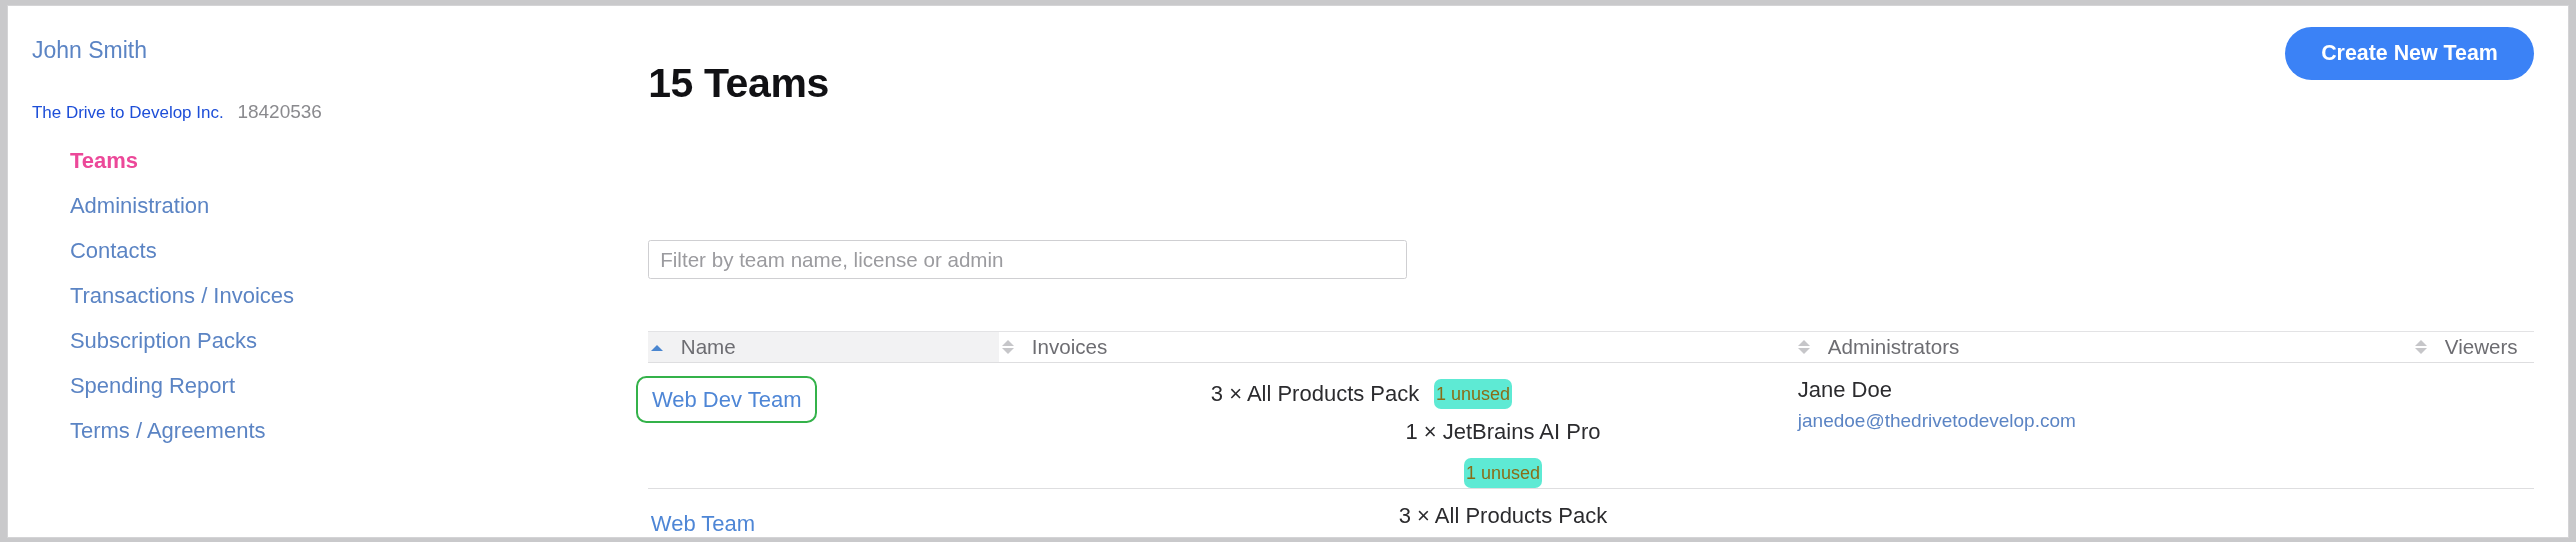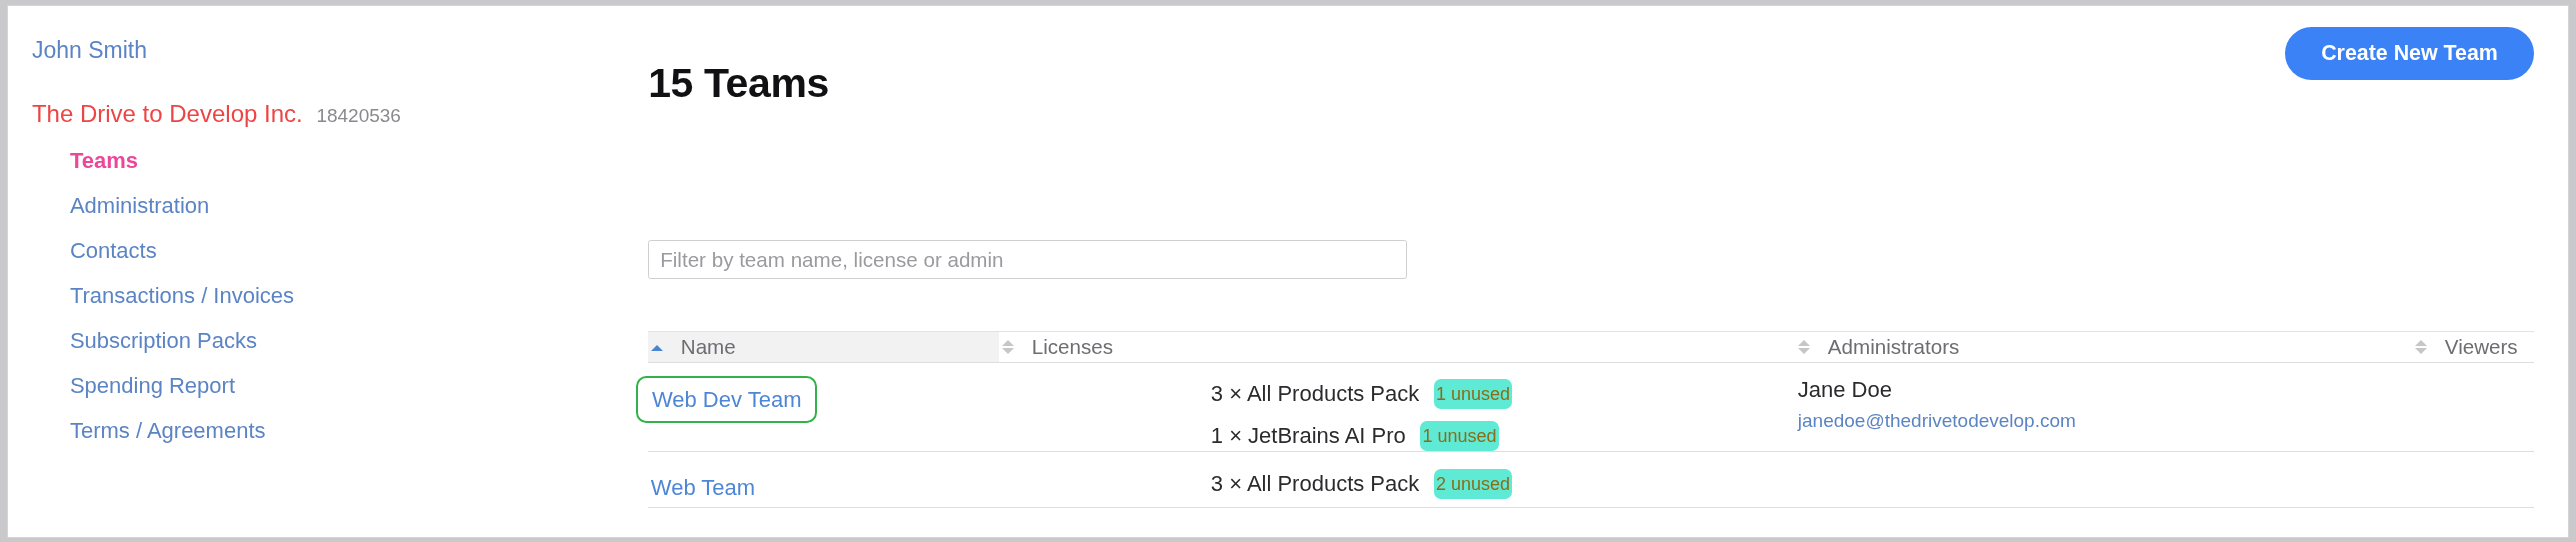--- a/index.html
+++ b/index.html
@@ -52,22 +52,22 @@
   .sb-org-row {
     position: absolute;
     left: 24px;
     top: 96px;
     display: flex;
     align-items: baseline;
     gap: 13.7px;
     white-space: nowrap;
   }
   .sb-org {
-    font-size: 24px;
-    color: #ef4444;
+    font-size: 17px;
+    color: #1d4ed8;
     line-height: 1;
     cursor: pointer;
   }
   .sb-org-id {
     font-size: 19px;
     color: #8a8a8e;
     line-height: 1;
   }
 
   .sb-nav {
@@ -268,21 +268,21 @@
   }
 
   .lic-list { padding-left: 209px; }
   .lic-line {
     display: flex;
     align-items: center;
     gap: 14.6px;
     margin-bottom: 12px;
     white-space: nowrap;
   }
-  .lic-line:last-child { margin-bottom: 0; }
+  .lic-line:last-child { margin-bottom: 0; flex-direction: column; }
   .lic-text {
     font-size: 22px;
     color: #2b2b2e;
     line-height: 1;
   }
   .badge {
     display: inline-block;
     background: #5eead4;
     color: #8a6d18;
     font-size: 18px;
@@ -347,21 +347,21 @@
             <span class="sort-ic asc">
               <i class="up"></i>
             </span>
             <span>Name</span>
           </div>
           <div class="th c-lic">
             <span class="sort-ic">
               <i class="up"></i>
               <i class="down"></i>
             </span>
-            <span>Licenses</span>
+            <span>Invoices</span>
           </div>
           <div class="th c-admin">
             <span class="sort-ic">
               <i class="up"></i>
               <i class="down"></i>
             </span>
             <span>Administrators</span>
           </div>
           <div class="th c-view">
             <span class="sort-ic">

